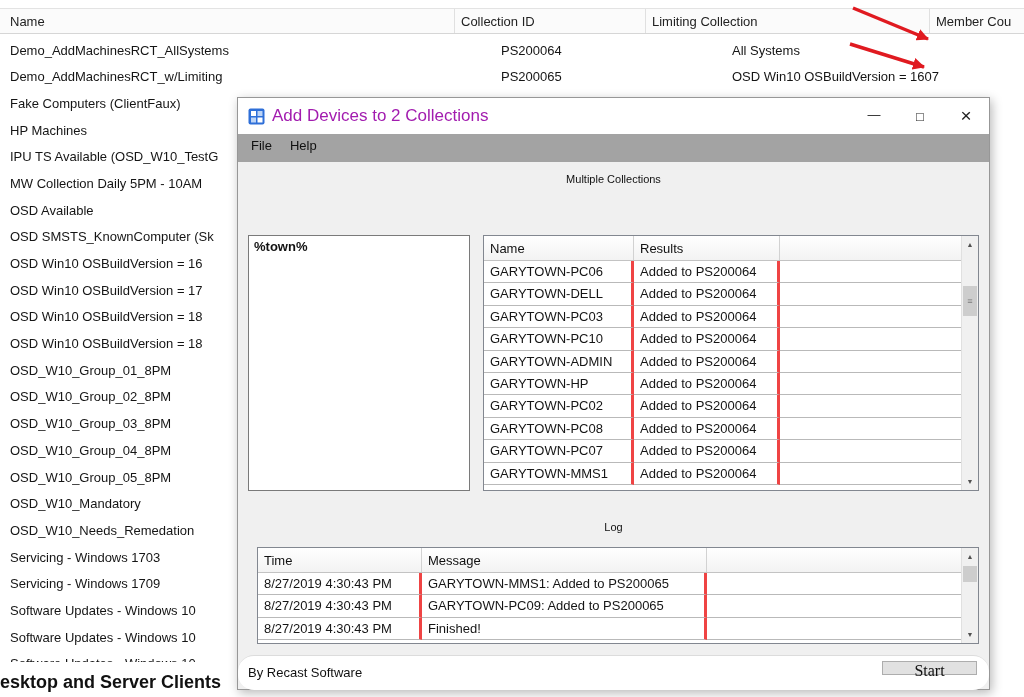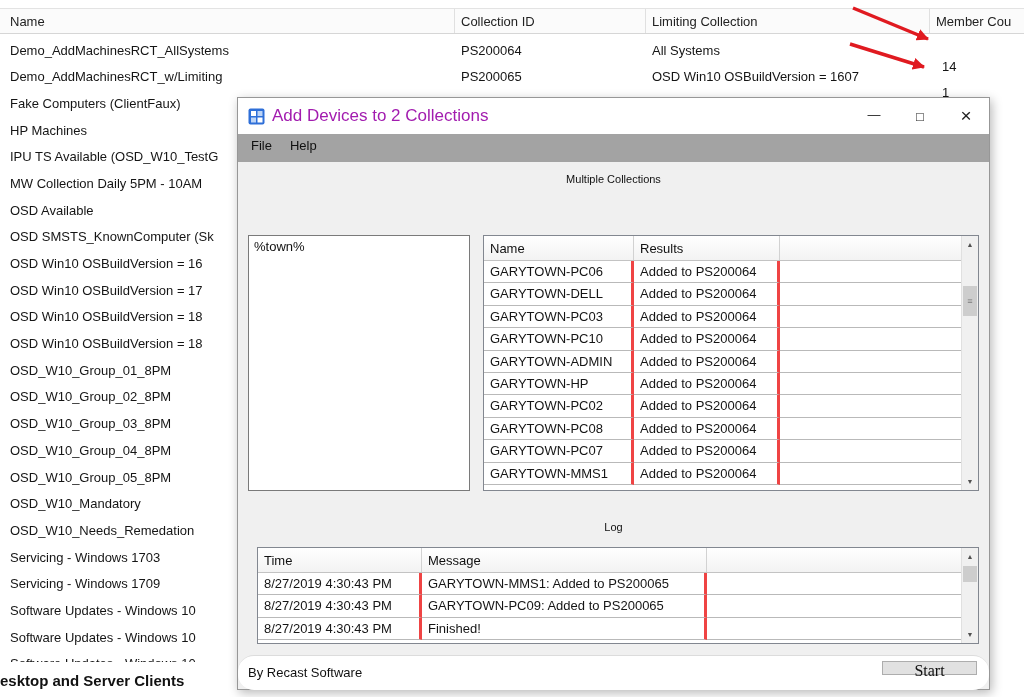--- a/index.html
+++ b/index.html
@@ -8,28 +8,28 @@
 
   
   .bg-header { position:absolute; left:0; top:8px; width:1024px; height:26px;
     display:grid; grid-template-columns:455px 191px 284px 1fr;
     background:#fbfbfb; border-top:1px solid #e3e3e3; border-bottom:1px solid #d6d6d6; z-index:1; }
   .bg-header .hcell { padding:5px 0 0 10px; border-right:1px solid #e0e0e0; white-space:nowrap; overflow:hidden; color:#222; }
   .bg-header .hcell:last-child { border-right:none; }
   .bg-header .hcell.sub { padding-left:6px; }
 
   .bg-rows { position:absolute; left:0; top:34px; width:1024px; height:628px; overflow:hidden; z-index:1; }
-  .bg-row { display:grid; grid-template-columns:455px 191px 284px 1fr; height:26.7px; align-items:center; }
+  .bg-row { display:grid; grid-template-columns:455px 191px 284px 1fr; height:26.7px; align-items:center;gap:40px; }
   .bg-row span { white-space:nowrap; overflow:hidden; display:block; }
   .c-name { padding-left:10px; }
   .c-id, .c-lim { padding-left:6px; }
   .c-cnt { padding-left:12px;margin-top:32px; }
 
   .bg-footer { position:absolute; left:0; bottom:4px; height:24px; width:236px; background:#fff;
-    font-weight:bold; font-size:15px; color:#111; padding-top:3px; z-index:2; white-space:nowrap; }
+    font-weight:bold; font-size:18px; color:#111; padding-top:3px; z-index:2; white-space:nowrap; }
 
   
   .arrows { position:absolute; left:0; top:0; z-index:30; pointer-events:none; }
 
   
   .dialog { position:absolute; left:237px; top:97px; width:753px; height:593px;
     background:#f0f0f0; border:1px solid #979797; box-shadow:2px 3px 10px rgba(0,0,0,.28); z-index:10; }
 
   .titlebar { position:absolute; top:0; left:0; right:0; height:36px; background:#fff; display:flex; align-items:center; }
   .app-icon { width:17px; height:17px; margin-left:10px; flex:0 0 auto; }
@@ -43,21 +43,21 @@
   .menubar { position:absolute; top:36px; left:0; right:0; height:28px; background:#a3a3a3; display:flex; align-items:flex-start; padding-left:4px; }
   .menu-item { padding:4px 9px; font-size:13px; color:#111; }
 
   .section-title { position:absolute; top:75px; left:0; width:100%; text-align:center; font-size:11px; color:#111; }
   .panel-label { position:absolute; top:111px; font-size:13px; color:#111; text-align:center;margin-top:23px; }
   .panel-label.cl { left:10px; width:222px; }
   .panel-label.rs { left:245px; width:496px; }
 
   .computer-list { position:absolute; left:10px; top:137px; width:222px; height:256px;
     background:#fff; border:1px solid #7a7a7a; resize:none; padding:3px 5px;
-    font-family:"Liberation Sans","DejaVu Sans",sans-serif; font-size:13px; color:#111; outline:none; }
+    font-family:"Liberation Sans","DejaVu Sans",sans-serif; font-size:13px; color:#111; outline:none;font-weight:bold; }
 
   .gridbox { position:absolute; background:#fff; border:1px solid #828790; }
   .results-table { left:245px; top:137px; width:496px; height:256px; }
   .log-table { left:19px; top:449px; width:722px; height:97px; }
 
   .grid-header { display:flex; height:25px; background:linear-gradient(#ffffff,#f3f3f3); border-bottom:1px solid #c3c3c3; }
   .grid-header .hc { padding:5px 0 0 6px; border-right:1px solid #d2d2d2; white-space:nowrap; overflow:hidden; font-size:13px; color:#111; }
   .grid-header .hc.rest { flex:1; border-right:none; }
 
   .grid-body { position:absolute; left:0; top:25px; bottom:0; right:17px; overflow:hidden; }

